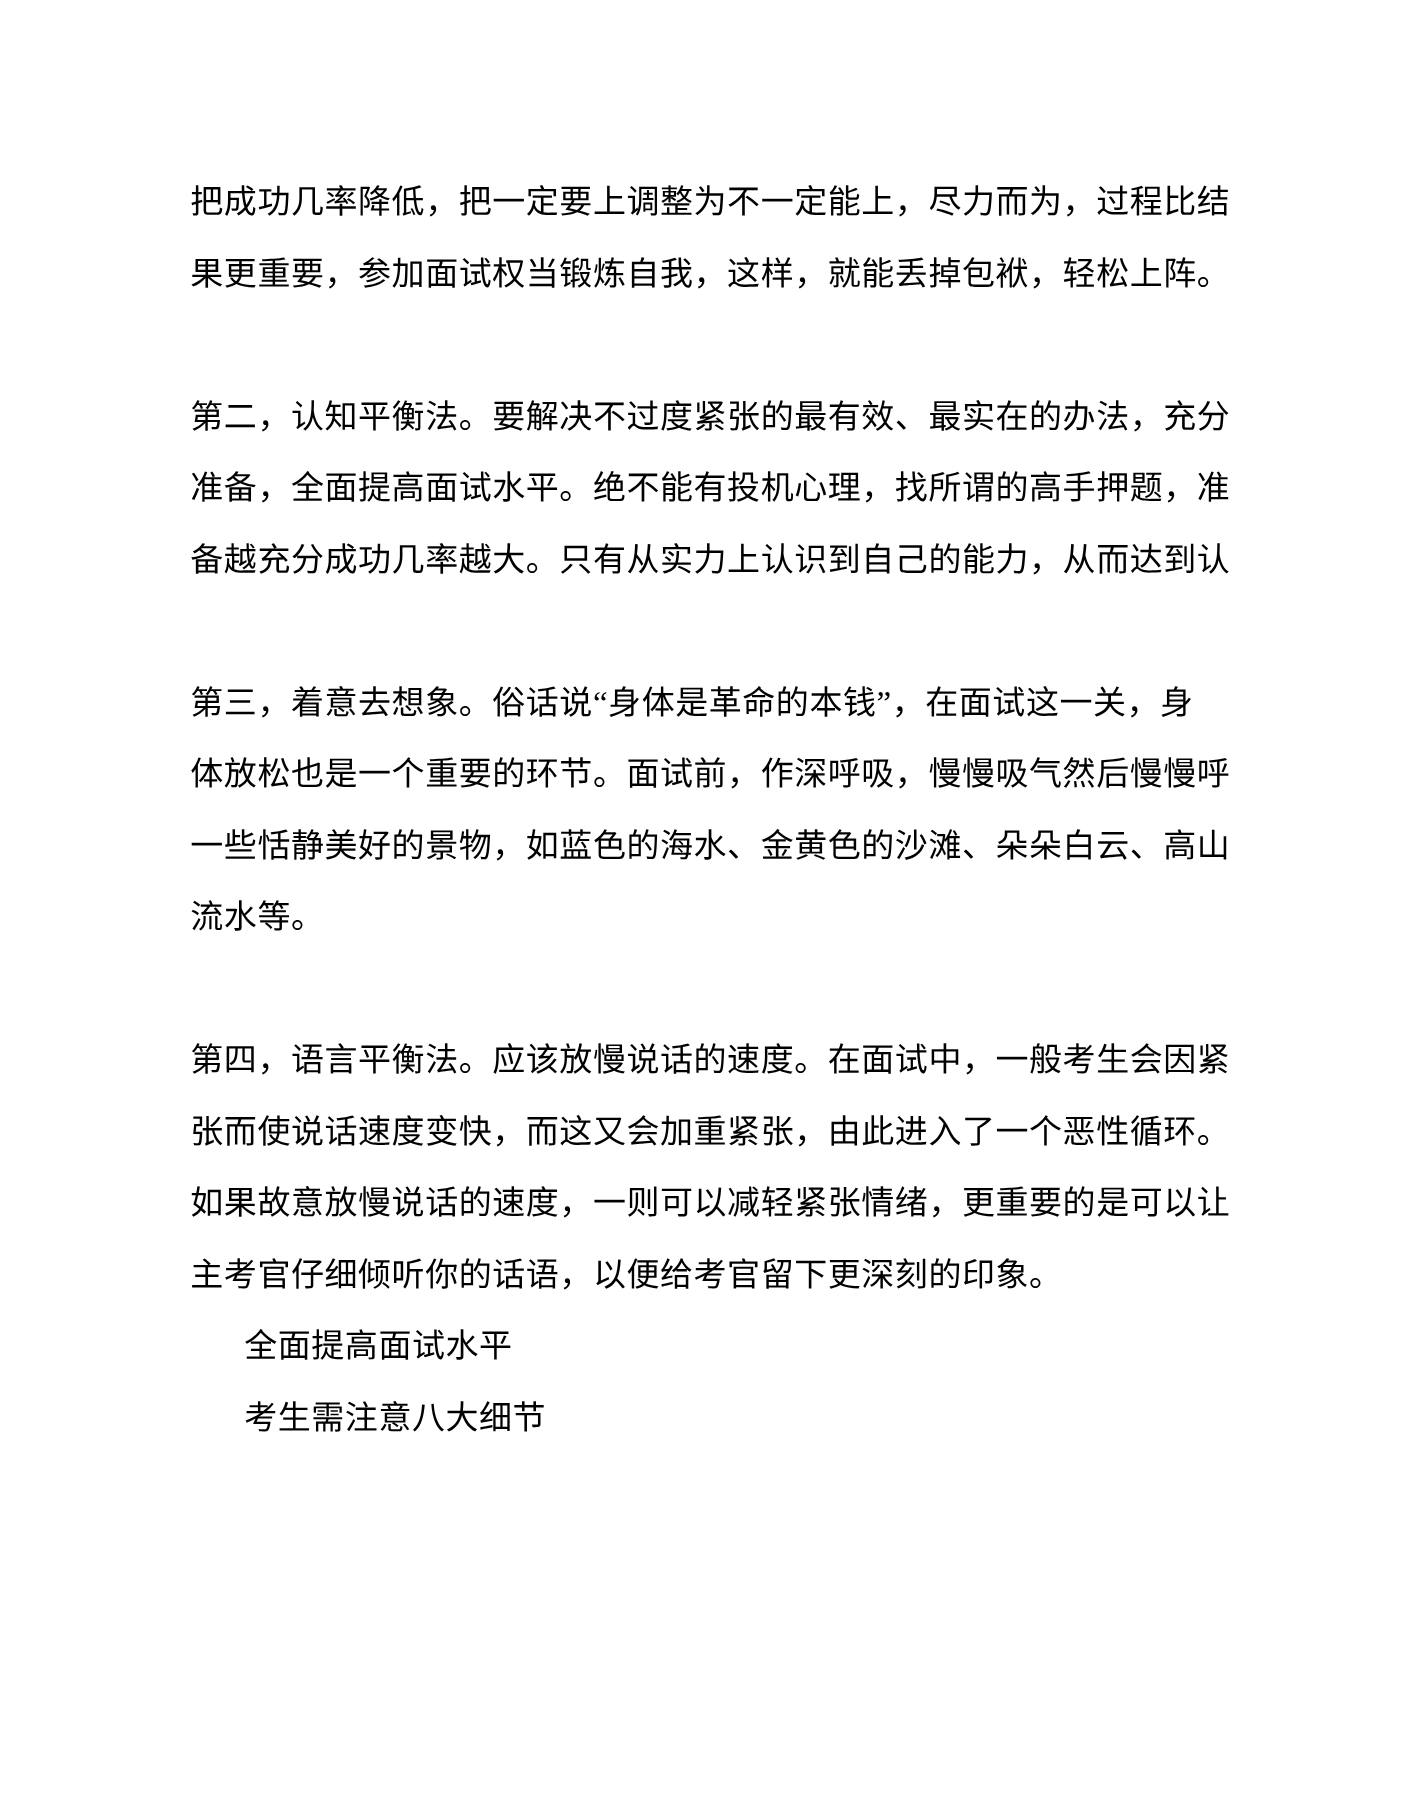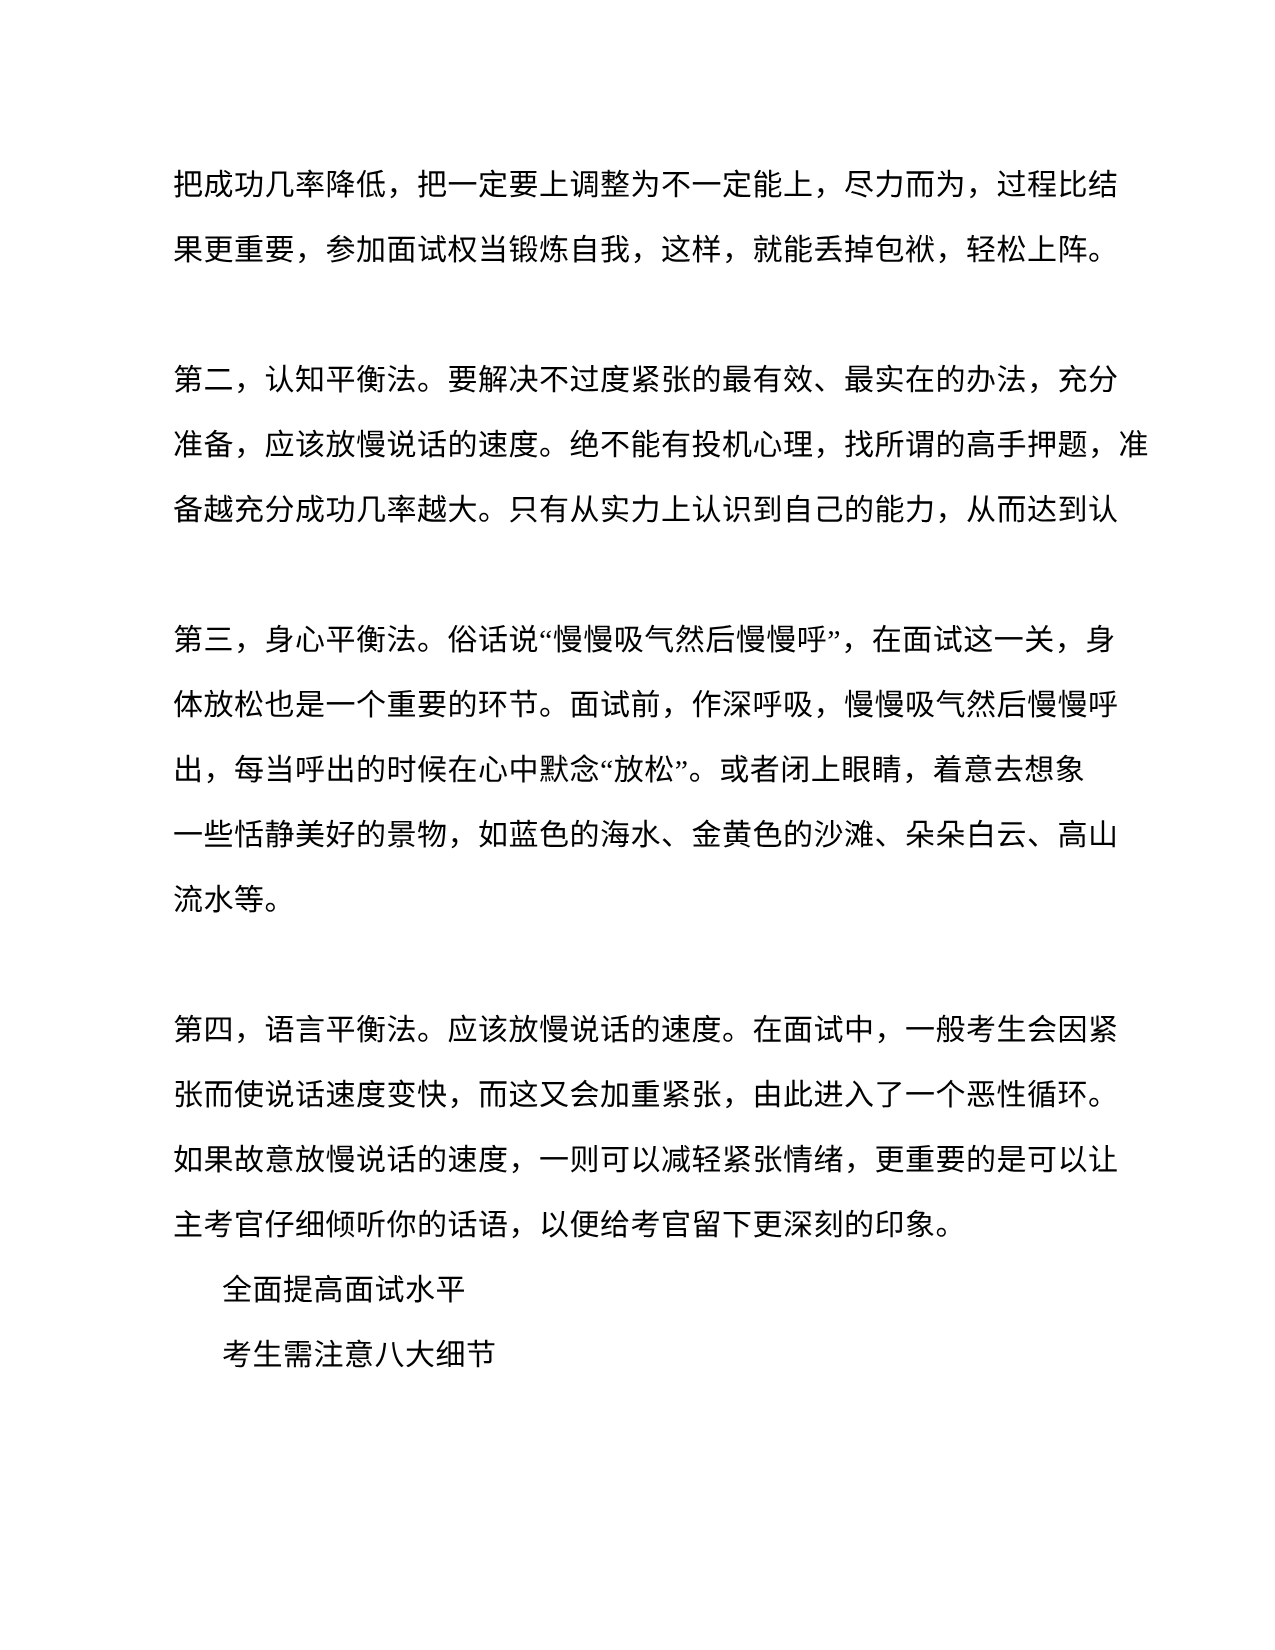--- a/index.html
+++ b/index.html
@@ -42,27 +42,26 @@
 <body>
 
 <div class="page">
   <div class="text-block" id="text-block">
       <div class="paragraph spaced">
         <div class="line">把成功几率降低，把一定要上调整为不一定能上，尽力而为，过程比结</div>
         <div class="line">果更重要，参加面试权当锻炼自我，这样，就能丢掉包袱，轻松上阵。</div>
       </div>
       <div class="paragraph spaced">
         <div class="line">第二，认知平衡法。要解决不过度紧张的最有效、最实在的办法，充分</div>
-        <div class="line">准备，应该放慢说话的速度。绝不能有投机心理，找所谓的高手押题，准</div>
+        <div class="line">准备，全面提高面试水平。绝不能有投机心理，找所谓的高手押题，准</div>
         <div class="line">备越充分成功几率越大。只有从实力上认识到自己的能力，从而达到认</div>
       </div>
       <div class="paragraph spaced">
-        <div class="line">第三，身心平衡法。俗话说“慢慢吸气然后慢慢呼”，在面试这一关，身</div>
+        <div class="line">第三，着意去想象。俗话说“身体是革命的本钱”，在面试这一关，身</div>
         <div class="line">体放松也是一个重要的环节。面试前，作深呼吸，慢慢吸气然后慢慢呼</div>
-        <div class="line">出，每当呼出的时候在心中默念“放松”。或者闭上眼睛，着意去想象</div>
         <div class="line">一些恬静美好的景物，如蓝色的海水、金黄色的沙滩、朵朵白云、高山</div>
         <div class="line">流水等。</div>
       </div>
       <div class="paragraph">
         <div class="line">第四，语言平衡法。应该放慢说话的速度。在面试中，一般考生会因紧</div>
         <div class="line">张而使说话速度变快，而这又会加重紧张，由此进入了一个恶性循环。</div>
         <div class="line">如果故意放慢说话的速度，一则可以减轻紧张情绪，更重要的是可以让</div>
         <div class="line">主考官仔细倾听你的话语，以便给考官留下更深刻的印象。</div>
       </div>
       <div class="paragraph indented">

